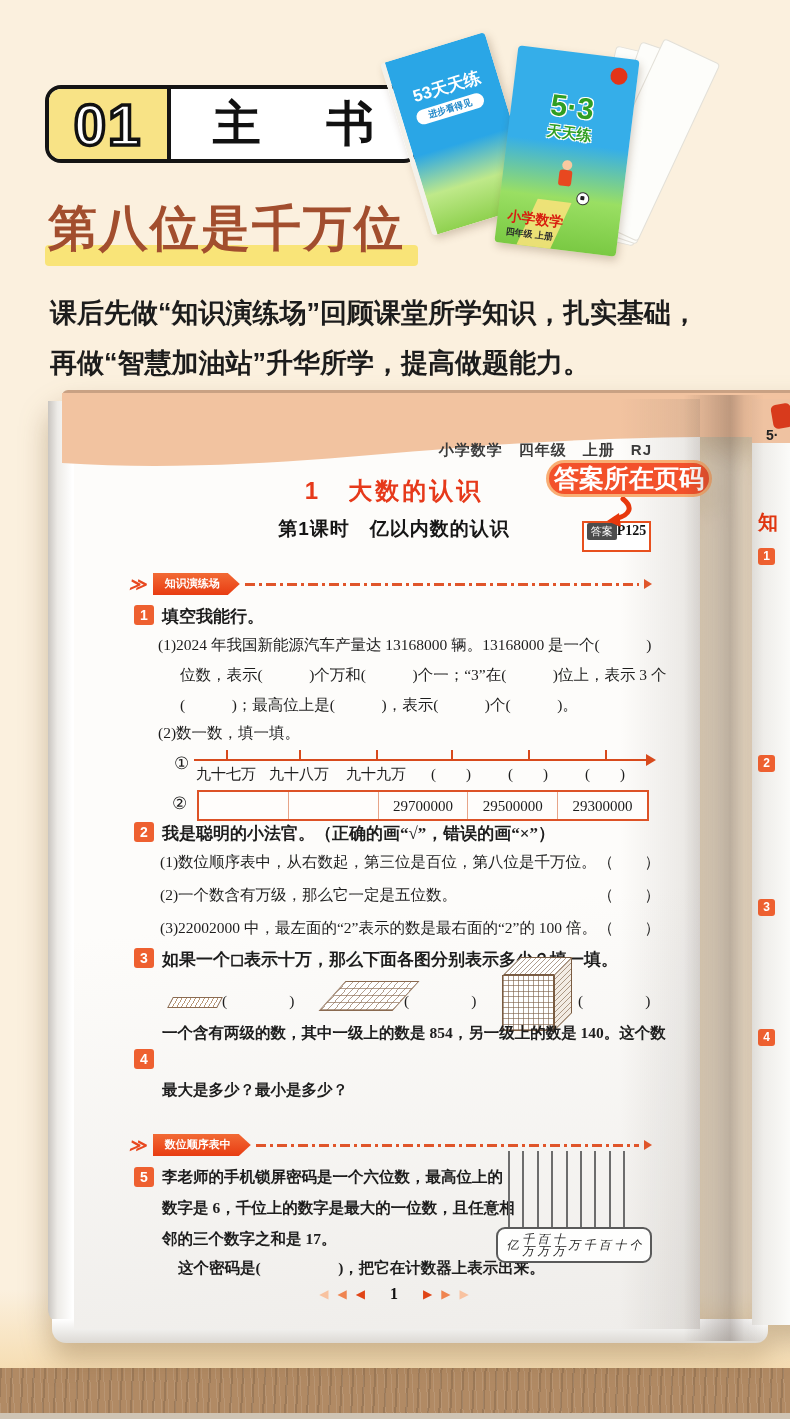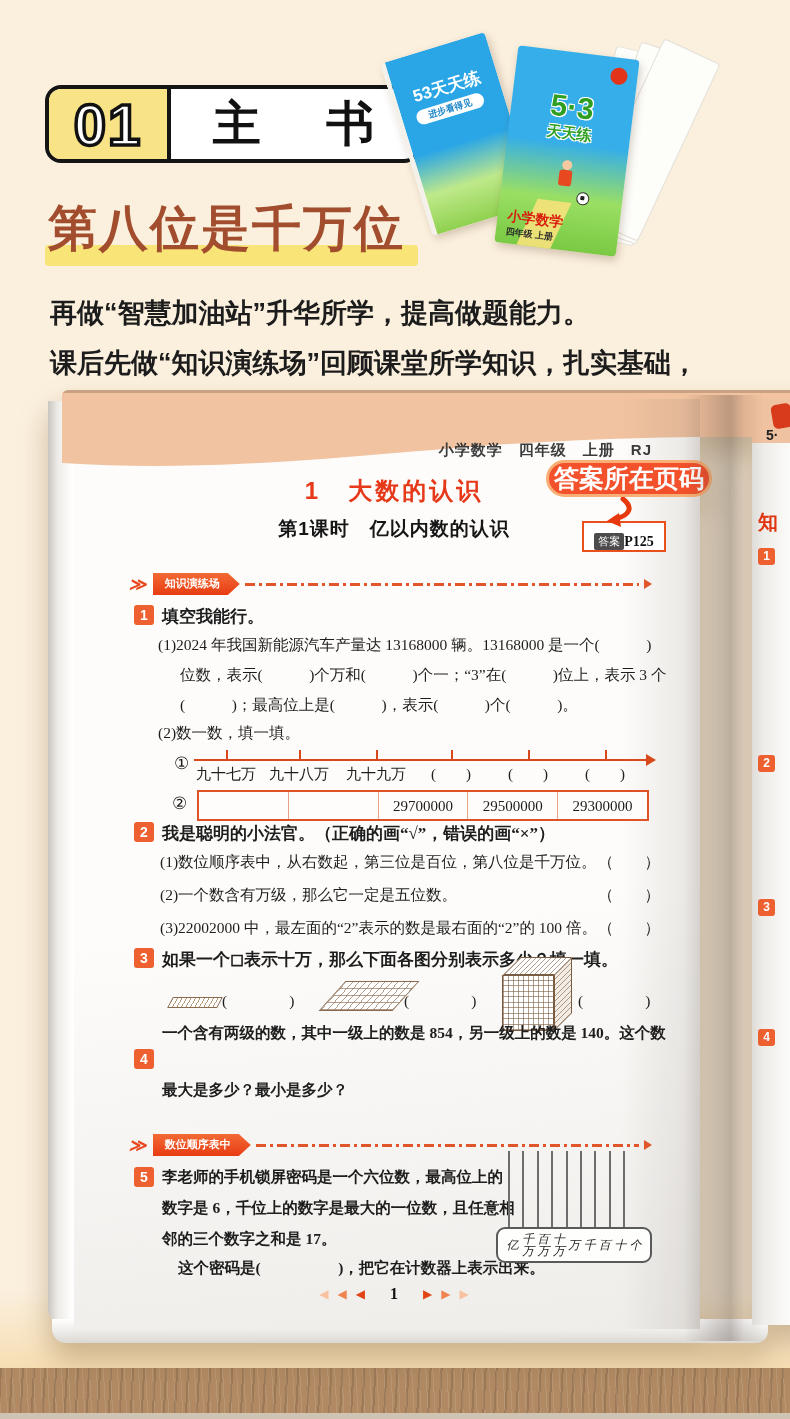--- a/index.html
+++ b/index.html
@@ -67,22 +67,22 @@
   .pr-frag{position:absolute;left:6px;top:110px;color:#e0350f;font-weight:900;font-size:20px;}
   .pr-badge{position:absolute;left:6px;width:17px;height:17px;background:#ee6030;border-radius:3px;color:#fff;
     font-size:12px;font-weight:700;text-align:center;line-height:17px;}
   
   .serif{font-family:"Liberation Serif",serif;color:#1d1d1d;}
   .meta{right:48px;top:42px;font-size:15px;font-weight:700;color:#3b3b3b;letter-spacing:1px;}
   .chapter{left:40px;top:76px;width:560px;text-align:center;font-size:24px;font-weight:900;color:#e6391a;letter-spacing:3px;}
   .lesson{left:40px;top:117px;width:560px;text-align:center;font-size:19px;font-weight:800;color:#161616;letter-spacing:1px;}
   .bubble{left:472px;top:61px;width:166px;height:37px;background:#f3512b;border:3px solid #f8ae74;border-radius:20px;
     color:#fff;font-size:25px;font-weight:800;display:flex;align-items:center;justify-content:center;box-sizing:border-box;z-index:3;}
-  .ansbox{left:508px;top:122px;width:84px;height:31px;border:2px solid #e8501e;background:#fff;display:flex;
-    align-items:flex-end;justify-content:center;gap:0;box-sizing:border-box;}
+  .ansbox{left:508px;top:122px;width:69px;height:31px;border:2px solid #e8501e;background:#fff;display:flex;
+    align-items:flex-start;justify-content:center;gap:0;box-sizing:border-box;}
   .anstag{background:#4c4c4c;color:#fff;font-size:11px;padding:1px 4px;border-radius:2px;filter:blur(.3px);}
   .anspage{font-size:14px;font-weight:800;color:#111;font-family:"Liberation Serif",serif;}
   .sec-row{display:flex;align-items:center;gap:5px;height:26px;}
   .swoosh{color:#e8481f;font-weight:900;font-size:17px;transform:skewX(-12deg);}
   .sec-badge{background:linear-gradient(180deg,#f26a35,#e83c12);color:#fff;font-weight:800;font-size:11px;
     padding:3px 20px 4px 12px;clip-path:polygon(0 0,calc(100% - 12px) 0,100% 50%,calc(100% - 12px) 100%,0 100%);}
   .dashline{flex:1;height:3px;background:repeating-linear-gradient(90deg,#e0552a 0 10px,transparent 10px 14px,#e0552a 14px 17px,transparent 17px 21px);}
   .dash-arrow{width:0;height:0;border-left:8px solid #e0552a;border-top:5px solid transparent;border-bottom:5px solid transparent;}
   .qbadge{width:20px;height:20px;background:#ee6030;border-radius:3px;color:#fff;font-size:14px;font-weight:700;
     text-align:center;line-height:20px;}
@@ -157,22 +157,22 @@
           <i></i>
         </div>
       <div class="subj">小学数学</div>
       <div class="grade">四年级 上册</div>
     </div>
   </div>
 
   <div class="abs head-bar"></div>
   <div class="abs heading">第八位是千万位</div>
   <div class="abs desc">
+    <span style="display:block">课后先做“知识演练场”回顾课堂所学知识，扎实基础，</span>
     <span style="display:block">再做“智慧加油站”升华所学，提高做题能力。</span>
-    <span style="display:block">课后先做“知识演练场”回顾课堂所学知识，扎实基础，</span>
   </div>
 
   <div class="abs book" style="filter:drop-shadow(0 16px 14px rgba(120,85,40,.35));">
     <div class="abs cover-edge"></div>
     <div class="abs stack-left"></div>
     <div class="abs stack-bottom"></div>
 
     <div class="abs page-left">
       <svg style="position:absolute;left:-12px;top:-6px;" width="780" height="84" viewBox="0 0 780 84">
         <path d="M0,0 H780 V46 C640,42 560,44 430,52 C300,62 150,80 0,70 Z" fill="#f2c3a0"></path>

